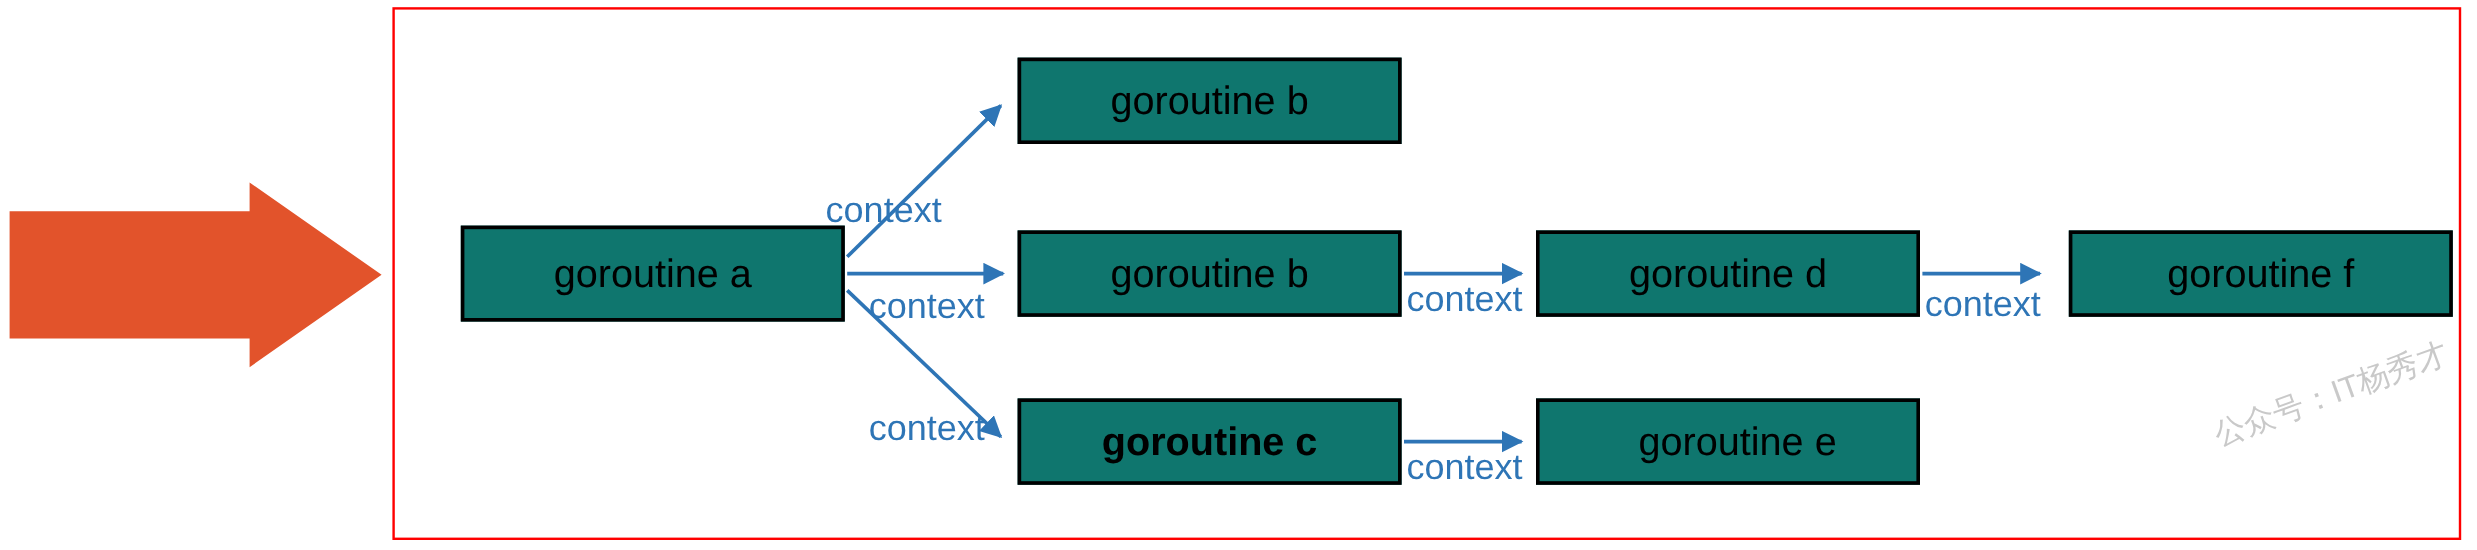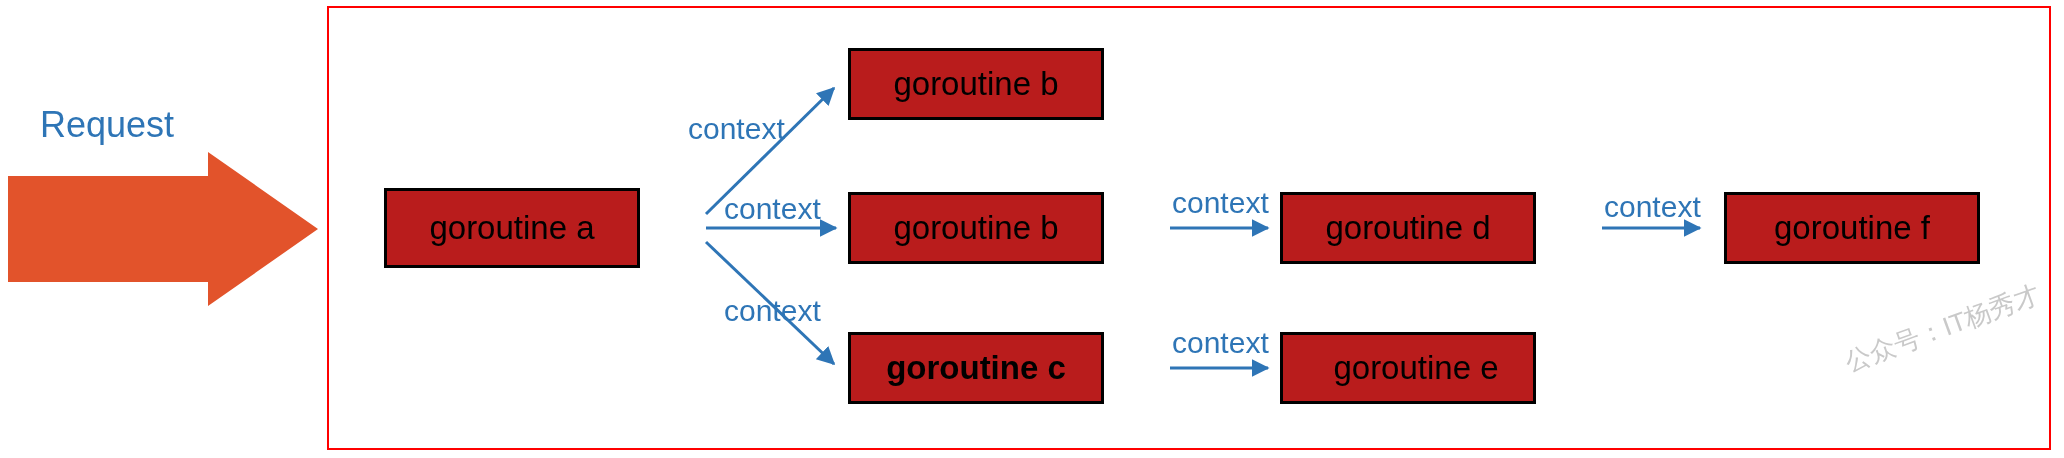--- a/index.html
+++ b/index.html
@@ -21,22 +21,22 @@
   }
   .request-label {
     position: absolute;
     left: 40px; top: 104px;
     font-size: 36px;
     color: #2e75b6;
     white-space: nowrap;
   }
   .node {
     position: absolute;
-    width: 256px; height: 72px;
-    background: #b91c1c;
+    width: 320px; height: 72px;
+    background: #0f766e;
     border: 3px solid #000000;
     box-sizing: border-box;
     display: flex;
     align-items: center;
     justify-content: center;
     font-size: 33px;
     color: #000000;
     white-space: nowrap;
   }
   .node-a     { left: 384px;  top: 188px; height: 80px; }
@@ -44,20 +44,21 @@
   .node-bmid  { left: 848px;  top: 192px; }
   .node-c     { left: 848px;  top: 332px; font-weight: bold; }
   .node-d     { left: 1280px; top: 192px; }
   .node-e     { left: 1280px; top: 332px; padding-left: 16px; }
   .node-f     { left: 1724px; top: 192px; }
   .edge-label {
     position: absolute;
     font-size: 30px;
     color: #2e75b6;
     white-space: nowrap;
+    margin-top: 47px;
   }
   .ctx0 { left: 688px;  top: 112px; }
   .ctx1 { left: 724px;  top: 192px; }
   .ctx2 { left: 724px;  top: 294px; }
   .ctx3 { left: 1172px; top: 186px; }
   .ctx4 { left: 1604px; top: 190px; }
   .ctx5 { left: 1172px; top: 326px; }
   .overlay {
     position: absolute;
     left: 0; top: 0;
@@ -74,21 +75,20 @@
     white-space: nowrap;
   }
 </style>
 </head>
 <body>
 
 <div class="stage">
 
   <div class="frame"></div>
 
-  <div class="request-label">Request</div>
 
   <svg class="overlay" width="2064" height="458" viewBox="0 0 2064 458" xmlns="http://www.w3.org/2000/svg">
     <defs>
       <marker id="blueArrow" markerWidth="7" markerHeight="7" refX="5.5" refY="3" orient="auto" markerUnits="strokeWidth">
         <path d="M0,0 L6,3 L0,6 Z" fill="#2e75b6"></path>
       </marker>
     </defs>
 
     <polygon points="8,176 208,176 208,152 318,229 208,306 208,282 8,282" fill="#e2532b"></polygon>
 

